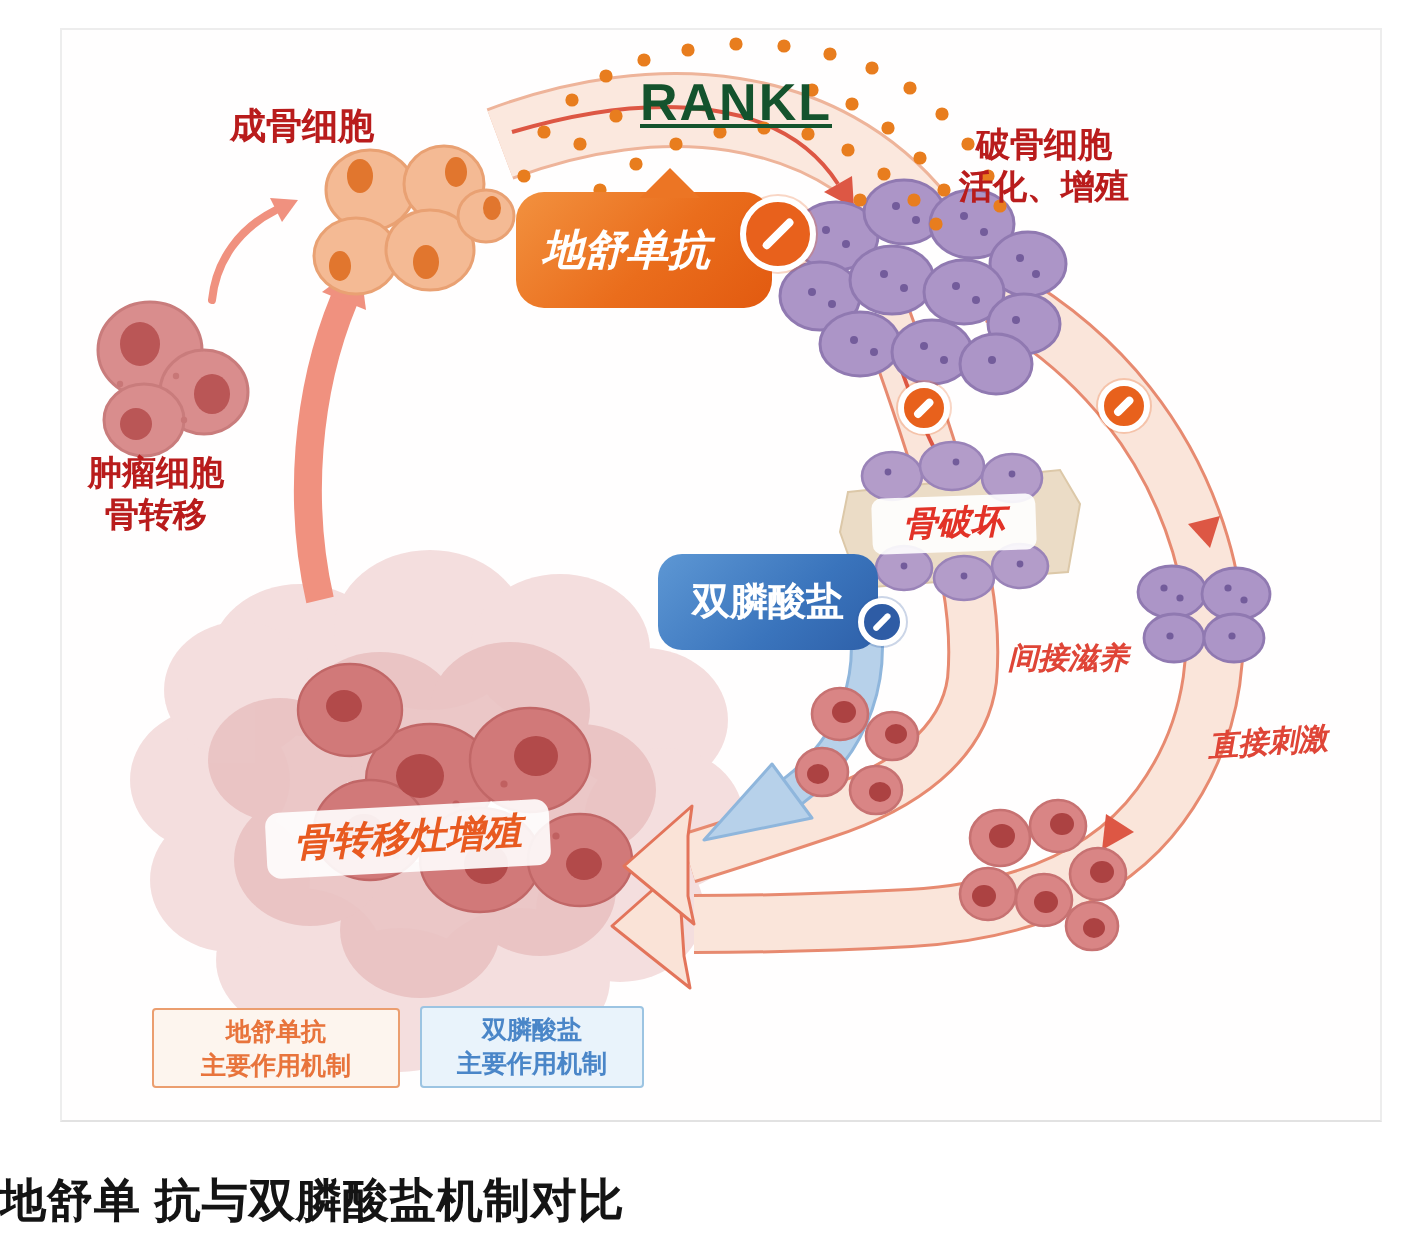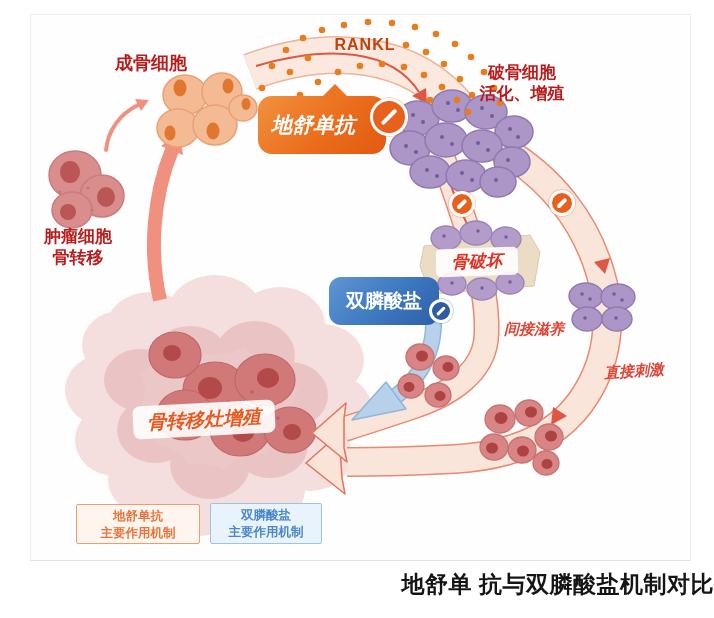--- a/index.html
+++ b/index.html
@@ -7,22 +7,22 @@
     width:714px;height:618px;position:relative;background:#ffffff;
     font-family:"Liberation Sans","DejaVu Sans",sans-serif;overflow:hidden;
   }
   .page{position:absolute;left:0;top:0;width:714px;height:618px;}
   .frame{position:absolute;left:30px;top:14px;width:659px;height:545px;
     border:1px solid #ededed;border-bottom-color:#e2e2e2;background:#fffefe;}
   svg.art{position:absolute;left:0;top:0;width:714px;height:618px;}
   .lbl{position:absolute;text-align:center;}
   .salmon{color:#b91c1c;font-weight:bold;font-size:17px;line-height:21px;}
   .lbl-osteoblast{left:106px;top:53px;width:90px;font-size:18px;}
-  .lbl-rankl{left:320px;top:36px;width:90px;color:#c2410c;font-weight:800;
-    font-size:16px;letter-spacing:1px;}
+  .lbl-rankl{left:320px;top:36px;width:90px;color:#14532d;font-weight:800;
+    font-size:26px;letter-spacing:1px;text-decoration:underline;}
   .lbl-osteoclast{left:466px;top:62px;width:112px;}
   .lbl-tumor{left:32px;top:226px;width:92px;}
   .drugbox{position:absolute;display:flex;align-items:center;justify-content:center;
     color:#fff;font-weight:bold;}
   .box-denosumab{left:258px;top:96px;width:128px;height:58px;border-radius:14px;
     background:linear-gradient(135deg,#f2913f 0%,#ea6d1c 55%,#e25a10 100%);
     font-size:21px;font-style:italic;padding-right:18px;box-sizing:border-box;}
   .box-denosumab::before{content:"";position:absolute;left:62px;top:-12px;width:0;height:0;
     border-left:15px solid transparent;border-right:15px solid transparent;
     border-bottom:15px solid #ec7524;}
@@ -47,21 +47,21 @@
   .redtag{position:absolute;color:#df4537;font-weight:bold;font-style:italic;
     font-size:15px;text-align:center;}
   .tag-indirect{left:496px;top:320px;width:76px;}
   .tag-direct{left:597px;top:362px;width:74px;transform:rotate(-4deg);}
   .legendbox{position:absolute;text-align:center;font-weight:bold;font-size:12.5px;
     line-height:17px;padding-top:3px;box-sizing:border-box;border-radius:2px;}
   .legend-orange{left:76px;top:504px;width:124px;height:40px;
     border:1px solid #eb9e6f;background:#fdf5ee;color:#e8743c;}
   .legend-blue{left:210px;top:503px;width:112px;height:41px;
     border:1px solid #9cc4e2;background:#e9f3fb;color:#4a86c8;}
-  .caption{position:absolute;left:0;top:569px;width:714px;text-align:right;
+  .caption{position:absolute;left:0;top:585px;width:714px;text-align:left;
     font-size:23px;font-weight:bold;color:#141414;letter-spacing:0.5px;}
 </style>
 </head>
 <body>
 
 <div class="page">
   <div class="frame"></div>
 
   <svg class="art" viewBox="0 0 714 618">
 

